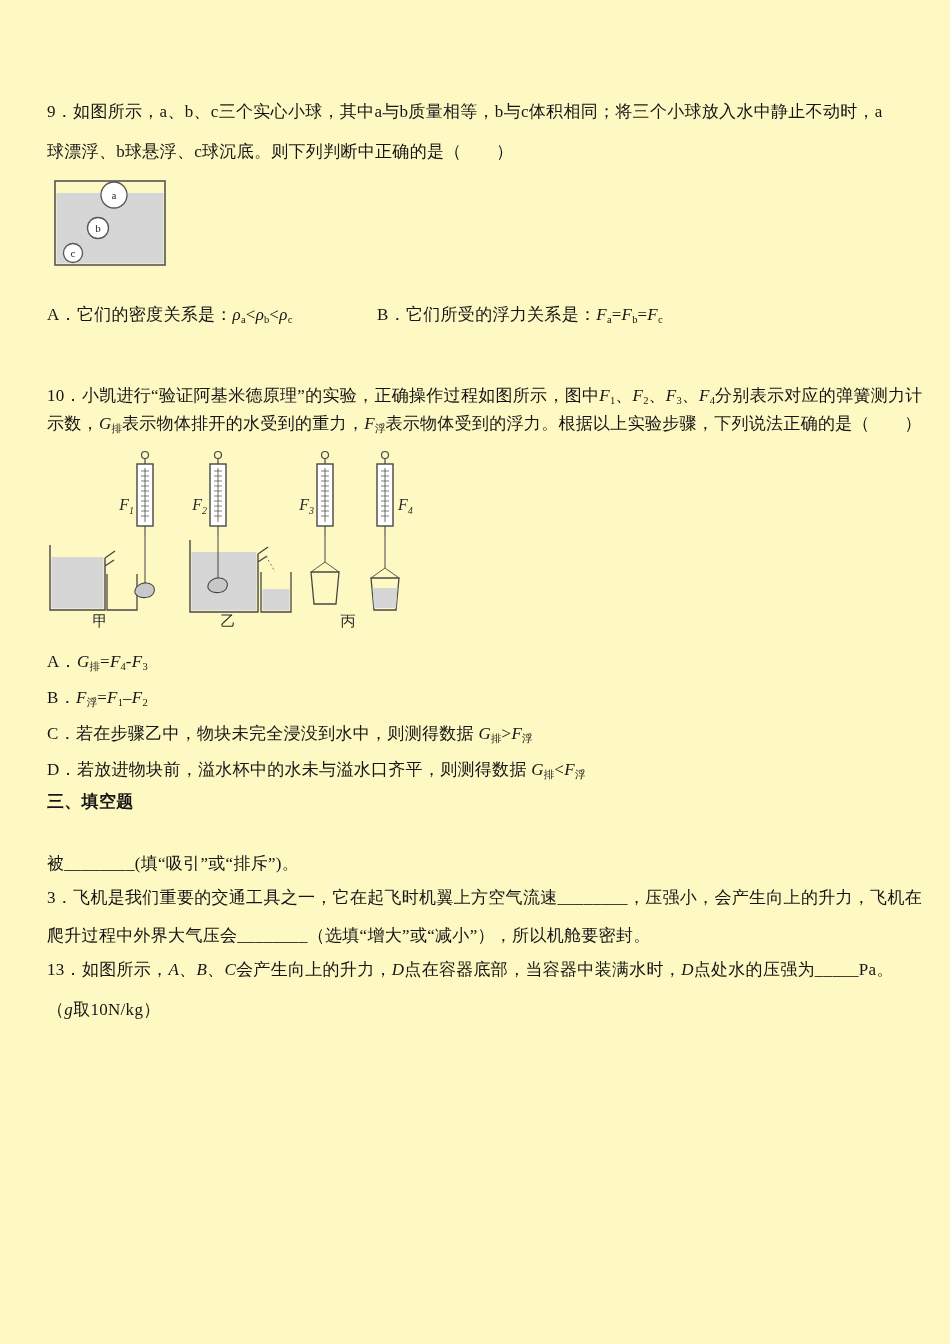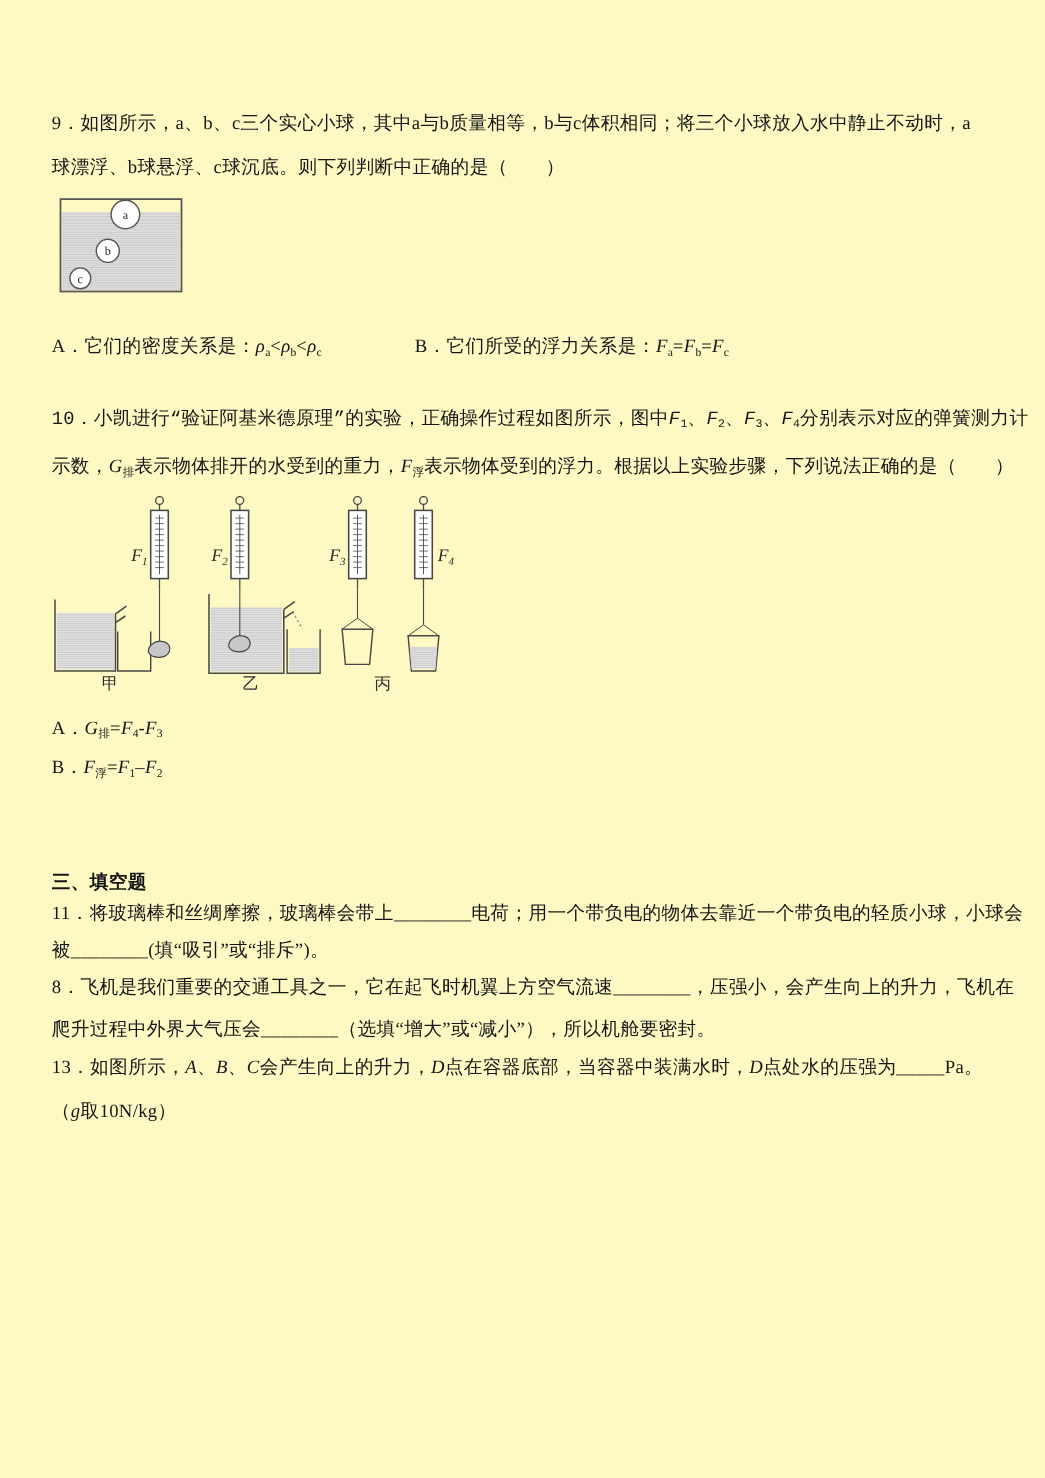--- a/index.html
+++ b/index.html
@@ -64,21 +64,21 @@
       <g>
         <circle cx="21" cy="75" r="9.5" fill="#ffffff" stroke="#555" stroke-width="1.3"></circle>
         <text x="21" y="79" text-anchor="middle" class="ball-label">c</text>
       </g>
     </svg>
   </div>
 
   <div class="tline" style="top:303px;"><span>A．它们的密度关系是：</span><span class="it">ρ</span><span class="sub">a</span><span>&lt;</span><span class="it">ρ</span><span class="sub">b</span><span>&lt;</span><span class="it">ρ</span><span class="sub">c</span></div>
   <div class="tline" style="top:303px; left:377px;"><span>B．它们所受的浮力关系是：</span><span class="it">F</span><span class="sub">a</span><span>=</span><span class="it">F</span><span class="sub">b</span><span>=</span><span class="it">F</span><span class="sub">c</span></div>
 
-  <div class="tline" style="top:370px;font-family:Liberation Mono, monospace;"><span>10．小凯进行“验证阿基米德原理”的实验，正确操作过程如图所示，图中</span><span class="it">F</span><span class="sub">1</span><span>、</span><span class="it">F</span><span class="sub">2</span><span>、</span><span class="it">F</span><span class="sub">3</span><span>、</span><span class="it">F</span><span class="sub">4</span><span>分别表示对应的弹簧测力计</span></div>
+  <div class="tline" style="top:384px;"><span>10．小凯进行“验证阿基米德原理”的实验，正确操作过程如图所示，图中</span><span class="it">F</span><span class="sub">1</span><span>、</span><span class="it">F</span><span class="sub">2</span><span>、</span><span class="it">F</span><span class="sub">3</span><span>、</span><span class="it">F</span><span class="sub">4</span><span>分别表示对应的弹簧测力计</span></div>
   <div class="tline" style="top:412px;text-align:right;"><span>示数，</span><span class="it">G</span><span class="sub">排</span><span>表示物体排开的水受到的重力，</span><span class="it">F</span><span class="sub">浮</span><span>表示物体受到的浮力。根据以上实验步骤，下列说法正确的是（　　）</span></div>
 
   <div class="fig" style="top:448px; left:45px;">
     <svg width="430" height="185" viewBox="0 0 430 185">
       <defs>
         <pattern id="hw2" width="5" height="4" patternUnits="userSpaceOnUse">
           <rect width="5" height="4" fill="#e6e6e6"></rect>
           <path d="M0 1 H5 M0 3 H5" stroke="#b2b2b2" stroke-width="0.6"></path>
         </pattern>
         <g id="sscale" stroke="#474747" fill="none">
@@ -132,25 +132,26 @@
       <text x="353" y="62" text-anchor="start" class="flabel"><tspan>F</tspan><tspan class="fsub" dy="4" font-size="10">4</tspan></text>
 
       <text x="55" y="178" text-anchor="middle" class="grp-label">甲</text>
       <text x="183" y="178" text-anchor="middle" class="grp-label">乙</text>
       <text x="303" y="178" text-anchor="middle" class="grp-label">丙</text>
     </svg>
   </div>
 
   <div class="tline" style="top:650px;"><span>A．</span><span class="it">G</span><span class="sub">排</span><span>=</span><span class="it">F</span><span class="sub">4</span><span>-</span><span class="it">F</span><span class="sub">3</span></div>
   <div class="tline" style="top:686px;"><span>B．</span><span class="it">F</span><span class="sub">浮</span><span>=</span><span class="it">F</span><span class="sub">1</span><span>–</span><span class="it">F</span><span class="sub">2</span></div>
+  <div class="tline" style="top:722px;"><span>C．若在步骤乙中，物块未完全浸没到水中，则测得数据 </span><span class="it">G</span><span class="sub">排</span><span>&gt;</span><span class="it">F</span><span class="sub">浮</span></div>
+  <div class="tline" style="top:758px;"><span>D．若放进物块前，溢水杯中的水未与溢水口齐平，则测得数据 </span><span class="it">G</span><span class="sub">排</span><span>&lt;</span><span class="it">F</span><span class="sub">浮</span></div>
 
   <div class="tline sec-title" style="top:790px;">三、填空题</div>
 
-  <div class="tline" style="top:818px;">11．将玻璃棒和丝绸摩擦，玻璃棒会带上________电荷；用一个带负电的物体去靠近一个带负电的轻质小球，小球会</div>
   <div class="tline" style="top:852px;">被________(填“吸引”或“排斥”)。</div>
 
-  <div class="tline" style="top:886px;">8．飞机是我们重要的交通工具之一，它在起飞时机翼上方空气流速________，压强小，会产生向上的升力，飞机在</div>
+  <div class="tline" style="top:886px;">3．飞机是我们重要的交通工具之一，它在起飞时机翼上方空气流速________，压强小，会产生向上的升力，飞机在</div>
   <div class="tline" style="top:924px;">爬升过程中外界大气压会________（选填“增大”或“减小”），所以机舱要密封。</div>
 
   <div class="tline" style="top:958px;"><span>13．如图所示，</span><span class="it">A</span><span>、</span><span class="it">B</span><span>、</span><span class="it">C</span><span>会产生向上的升力，</span><span class="it">D</span><span>点在容器底部，当容器中装满水时，</span><span class="it">D</span><span>点处水的压强为_____Pa。</span></div>
   <div class="tline" style="top:998px;"><span>（</span><span class="it">g</span><span>取10N/kg）</span></div>
 
 </div>
 
 </body></html>

